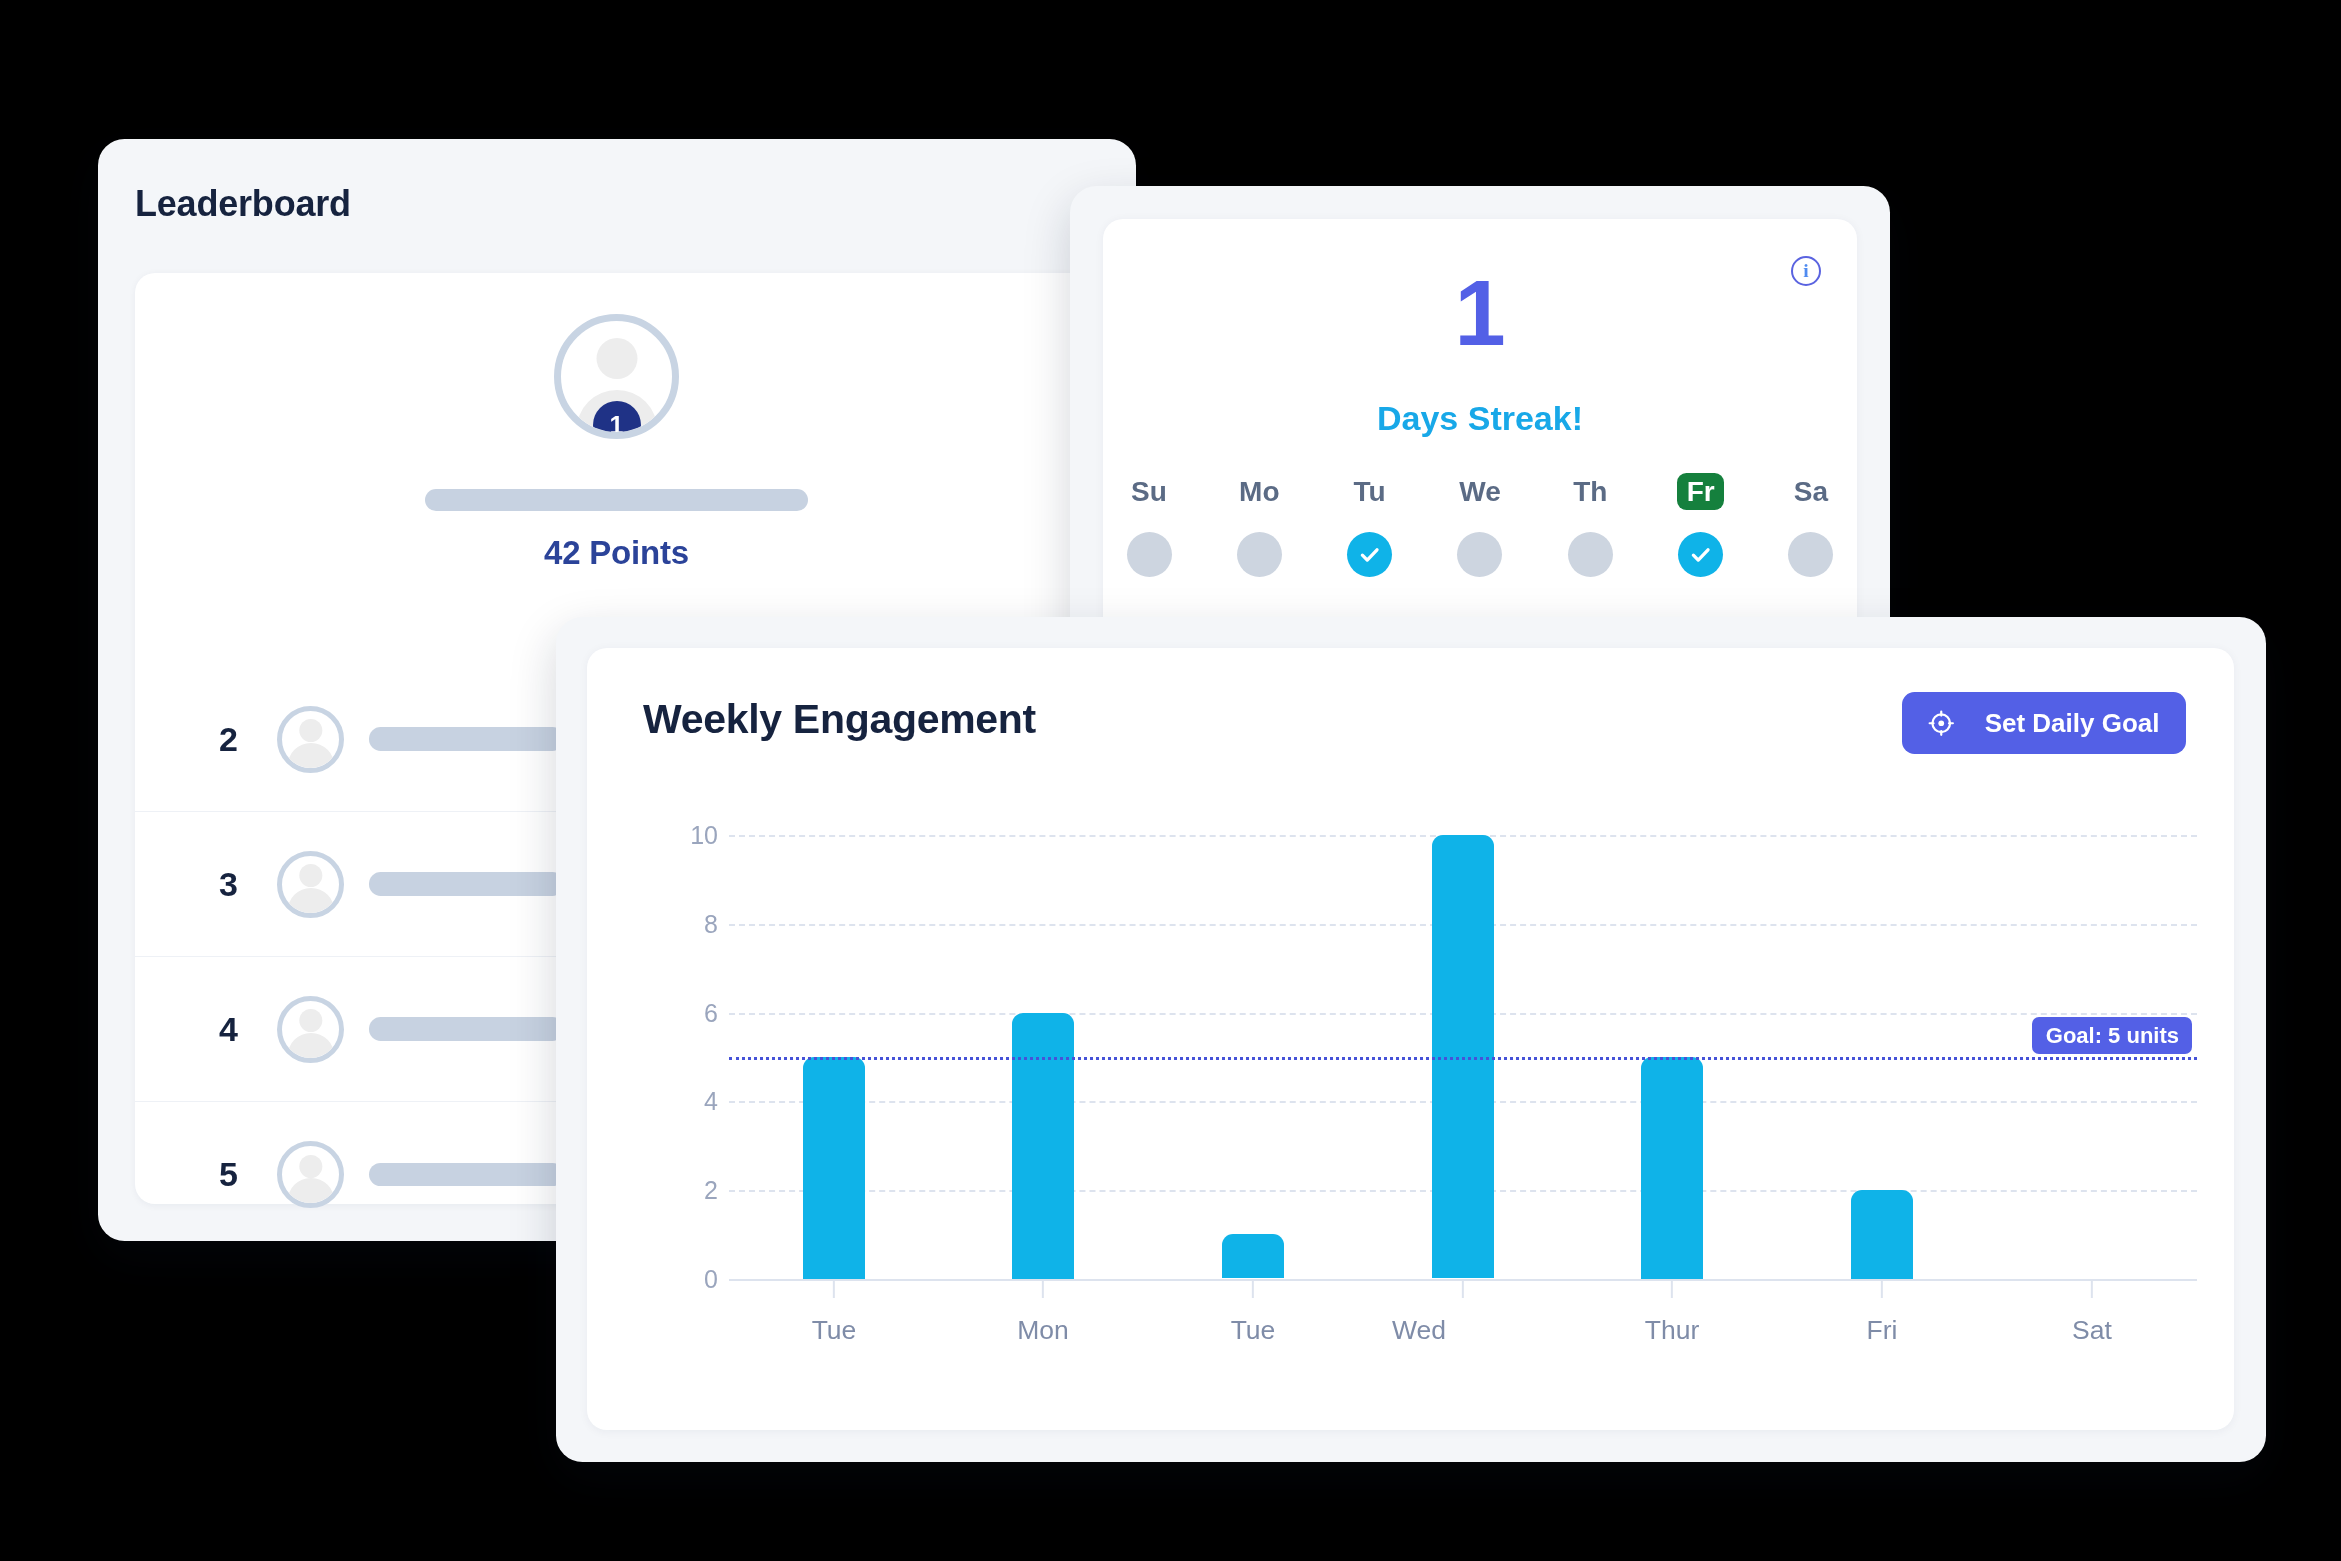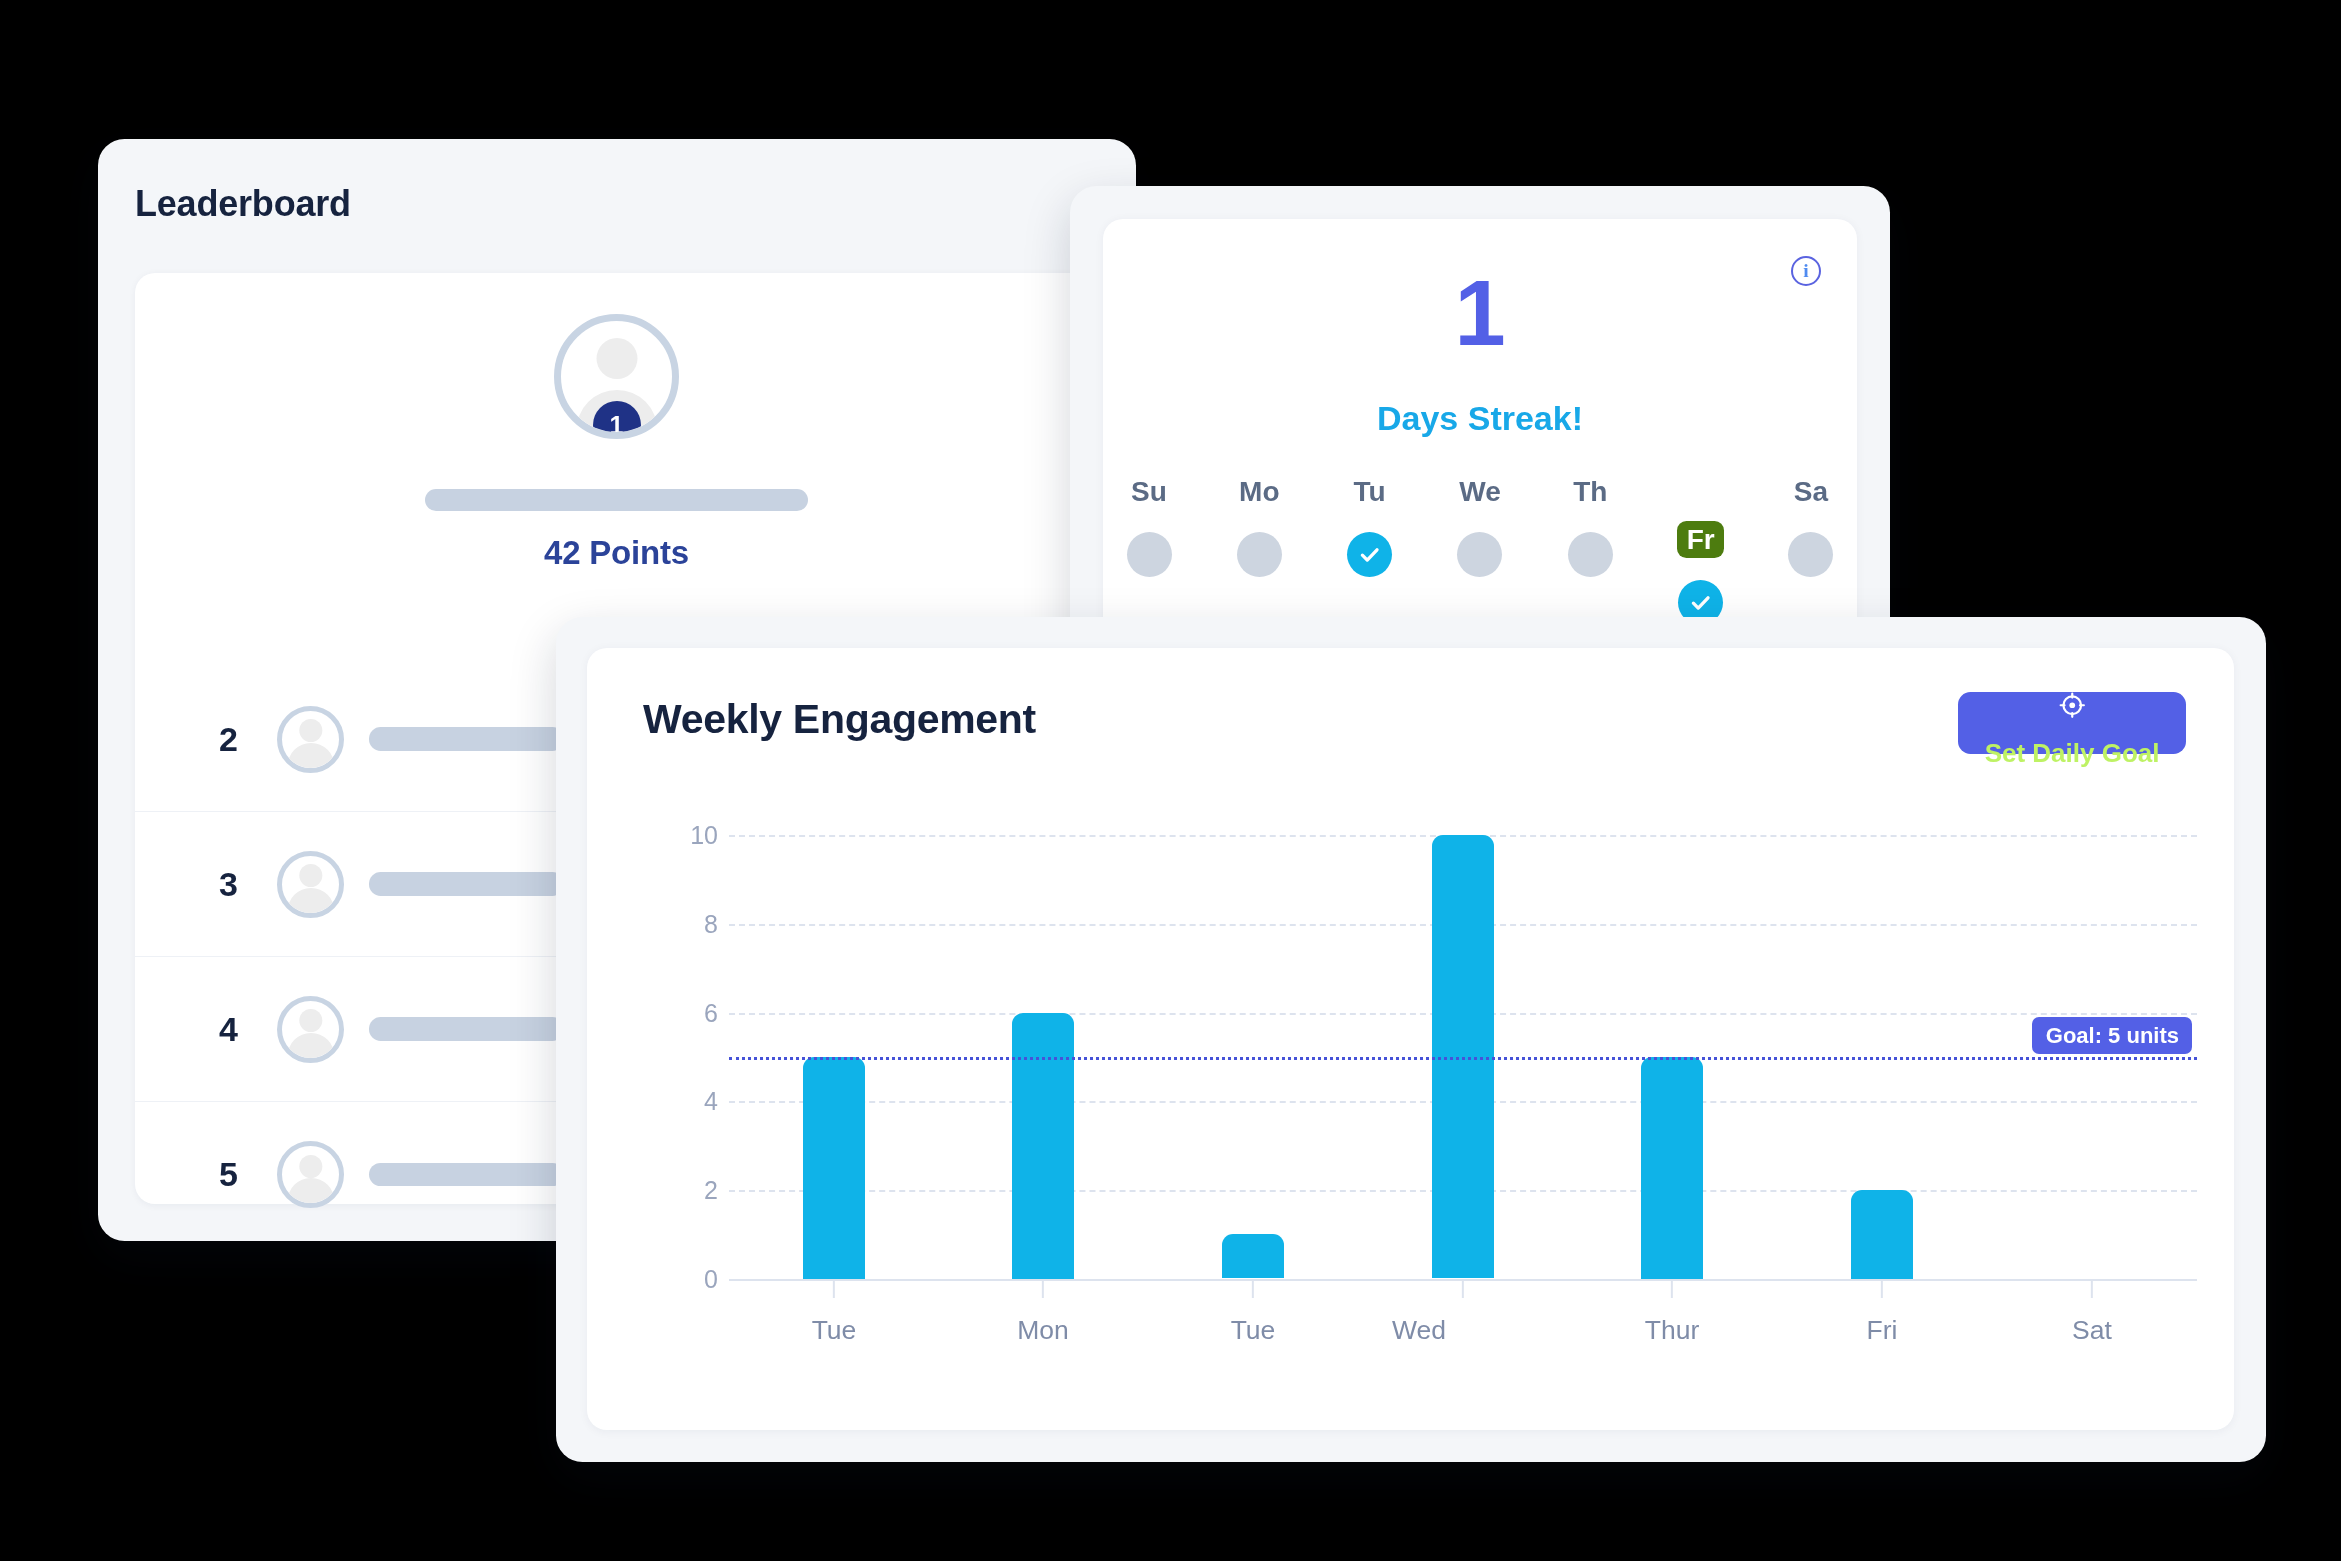--- a/index.html
+++ b/index.html
@@ -260,23 +260,22 @@
   }
   .streak-day-label {
     font-size: 28px;
     font-weight: 700;
     color: #5b6b85;
     padding: 3.9px 9.4px;
     border-radius: 9.4px;
     line-height: 1.05;
   }
   .streak-day.today .streak-day-label {
-    background: #4d7c0f;
+    background: #15803d;
     color: #ffffff;
-    margin-top: 48px;
   }
   .streak-dot {
     margin-top: 22px;
     width: 45px;
     height: 45px;
     border-radius: 50%;
     background: #cdd5e0;
     display: flex;
     align-items: center;
     justify-content: center;
@@ -311,29 +310,28 @@
   }
   #set-daily-goal-btn {
     position: absolute;
     right: 48px;
     top: 44px;
     height: 62px;
     padding: 0 26.5px;
     border: none;
     border-radius: 12.5px;
     background: #5360e6;
-    color: #bef264;
+    color: #ffffff;
     font-size: 26px;
     font-weight: 700;
     font-family: inherit;
     display: flex;
     align-items: center;
-    gap: 19px;
+    gap: 30px;
     cursor: pointer;
-    flex-direction: column;
   }
   #set-daily-goal-btn svg { flex: none; }
 
   
   #plot {
     position: absolute;
     left: 56px;
     top: 170px;
     width: 1554px;
     height: 546px;

